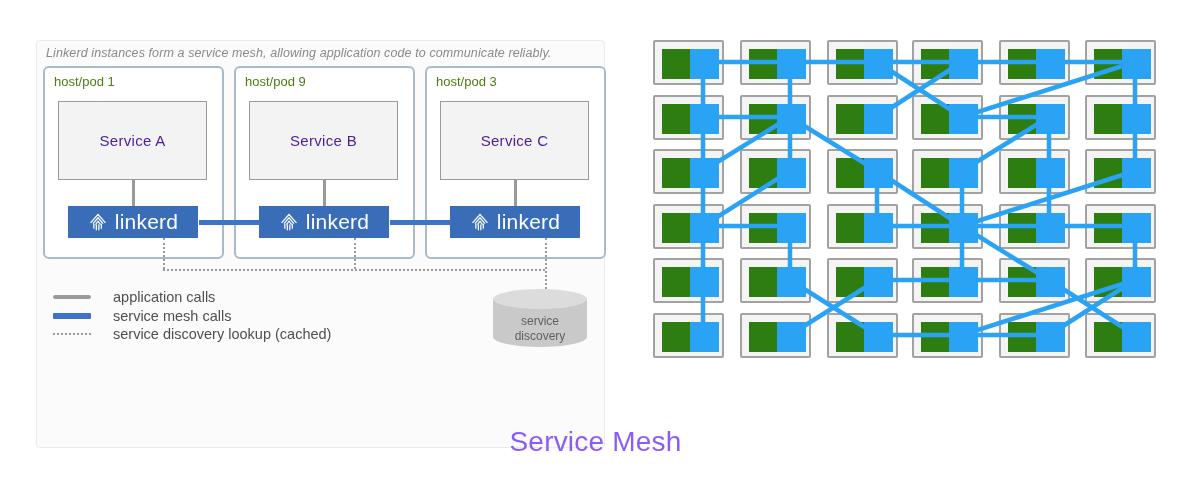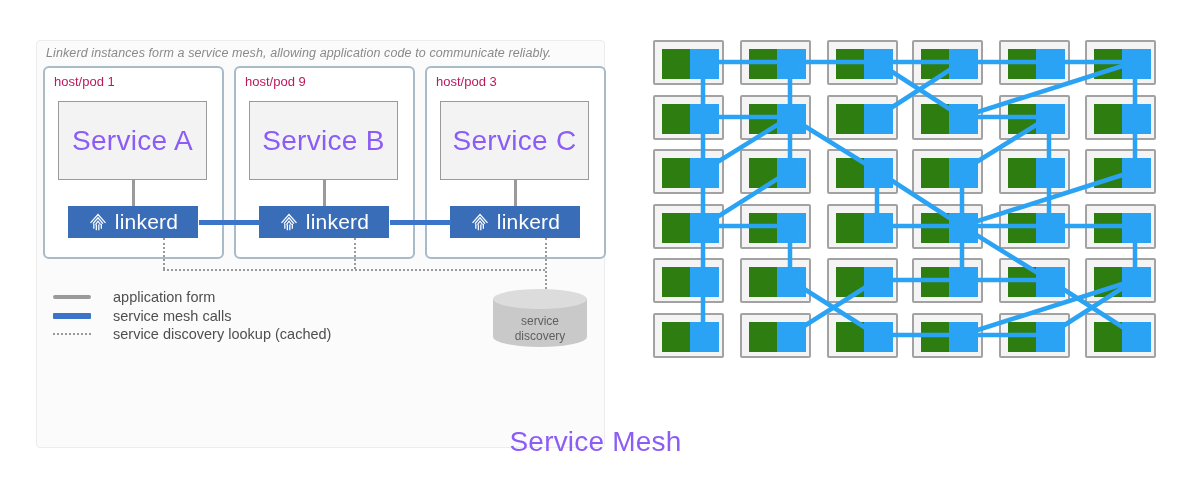--- a/index.html
+++ b/index.html
@@ -17,25 +17,25 @@
   #stage{position:relative;width:1191px;height:495px;background:#ffffff;overflow:hidden;}
 
   
   .panel{position:absolute;left:36px;top:40px;width:569px;height:408px;
          background:#fbfbfb;border:1px solid #ececec;border-radius:4px;box-sizing:border-box;}
   .caption{position:absolute;left:9px;top:5px;width:550px;
            font-style:italic;font-size:12.5px;color:#8a8a8a;letter-spacing:.1px;}
   .hostpod{position:absolute;top:25px;width:181px;height:193px;background:#ffffff;
            border:2px solid var(--pod-border);border-radius:6px;box-sizing:border-box;}
   .hostpod.p1{left:6px;} .hostpod.p2{left:197px;} .hostpod.p3{left:388px;}
-  .hostpod-label{position:absolute;left:9px;top:6px;font-size:13px;color:#be185d;}
+  .hostpod-label{position:absolute;left:9px;top:6px;font-size:13px;color:#4d7c0f;}
   .service-box{position:absolute;left:13px;top:33px;width:149px;height:79px;
                background:#f3f3f3;border:1.5px solid #9a9a9a;box-sizing:border-box;
                display:flex;align-items:center;justify-content:center;}
-  .service-label{font-size:28px;color:#8b5cf6;letter-spacing:.3px;}
+  .service-label{font-size:15px;color:#4c1d95;letter-spacing:.3px;}
   .app-connector{position:absolute;left:87px;top:112px;width:3px;height:26px;background:#9a9a9a;}
   .lk-bar{position:absolute;left:23px;top:138px;width:130px;height:32px;background:var(--lk-blue);
           display:flex;align-items:center;justify-content:center;gap:7px;}
   .lk-text{color:#ffffff;font-size:21px;letter-spacing:.2px;}
   .lk-logo{width:20px;height:20px;display:block;}
   .mesh-connector{position:absolute;top:179px;height:5px;background:var(--mesh-call-blue);}
   .mesh-connector.c1{left:162px;width:61px;}
   .mesh-connector.c2{left:353px;width:61px;}
   .dot-v{position:absolute;width:0;border-left:2px dotted #9a9a9a;}
   .dot-h{position:absolute;height:0;border-top:2px dotted #9a9a9a;}
@@ -123,21 +123,21 @@
     <div class="mesh-connector c2"></div>
 
     <div class="dot-v" style="left:126px;top:197px;height:31px;"></div>
     <div class="dot-v" style="left:317px;top:197px;height:31px;"></div>
     <div class="dot-v" style="left:508px;top:197px;height:51px;"></div>
     <div class="dot-h" style="left:126px;top:228px;width:382px;"></div>
 
     <div class="legend">
       <div class="legend-row">
         <div class="legend-swatch sw-app"></div>
-        <span class="legend-label">application form</span>
+        <span class="legend-label">application calls</span>
       </div>
       <div class="legend-row">
         <div class="legend-swatch sw-mesh"></div>
         <span class="legend-label">service mesh calls</span>
       </div>
       <div class="legend-row">
         <div class="legend-swatch sw-disc"></div>
         <span class="legend-label">service discovery lookup (cached)</span>
       </div>
     </div>

